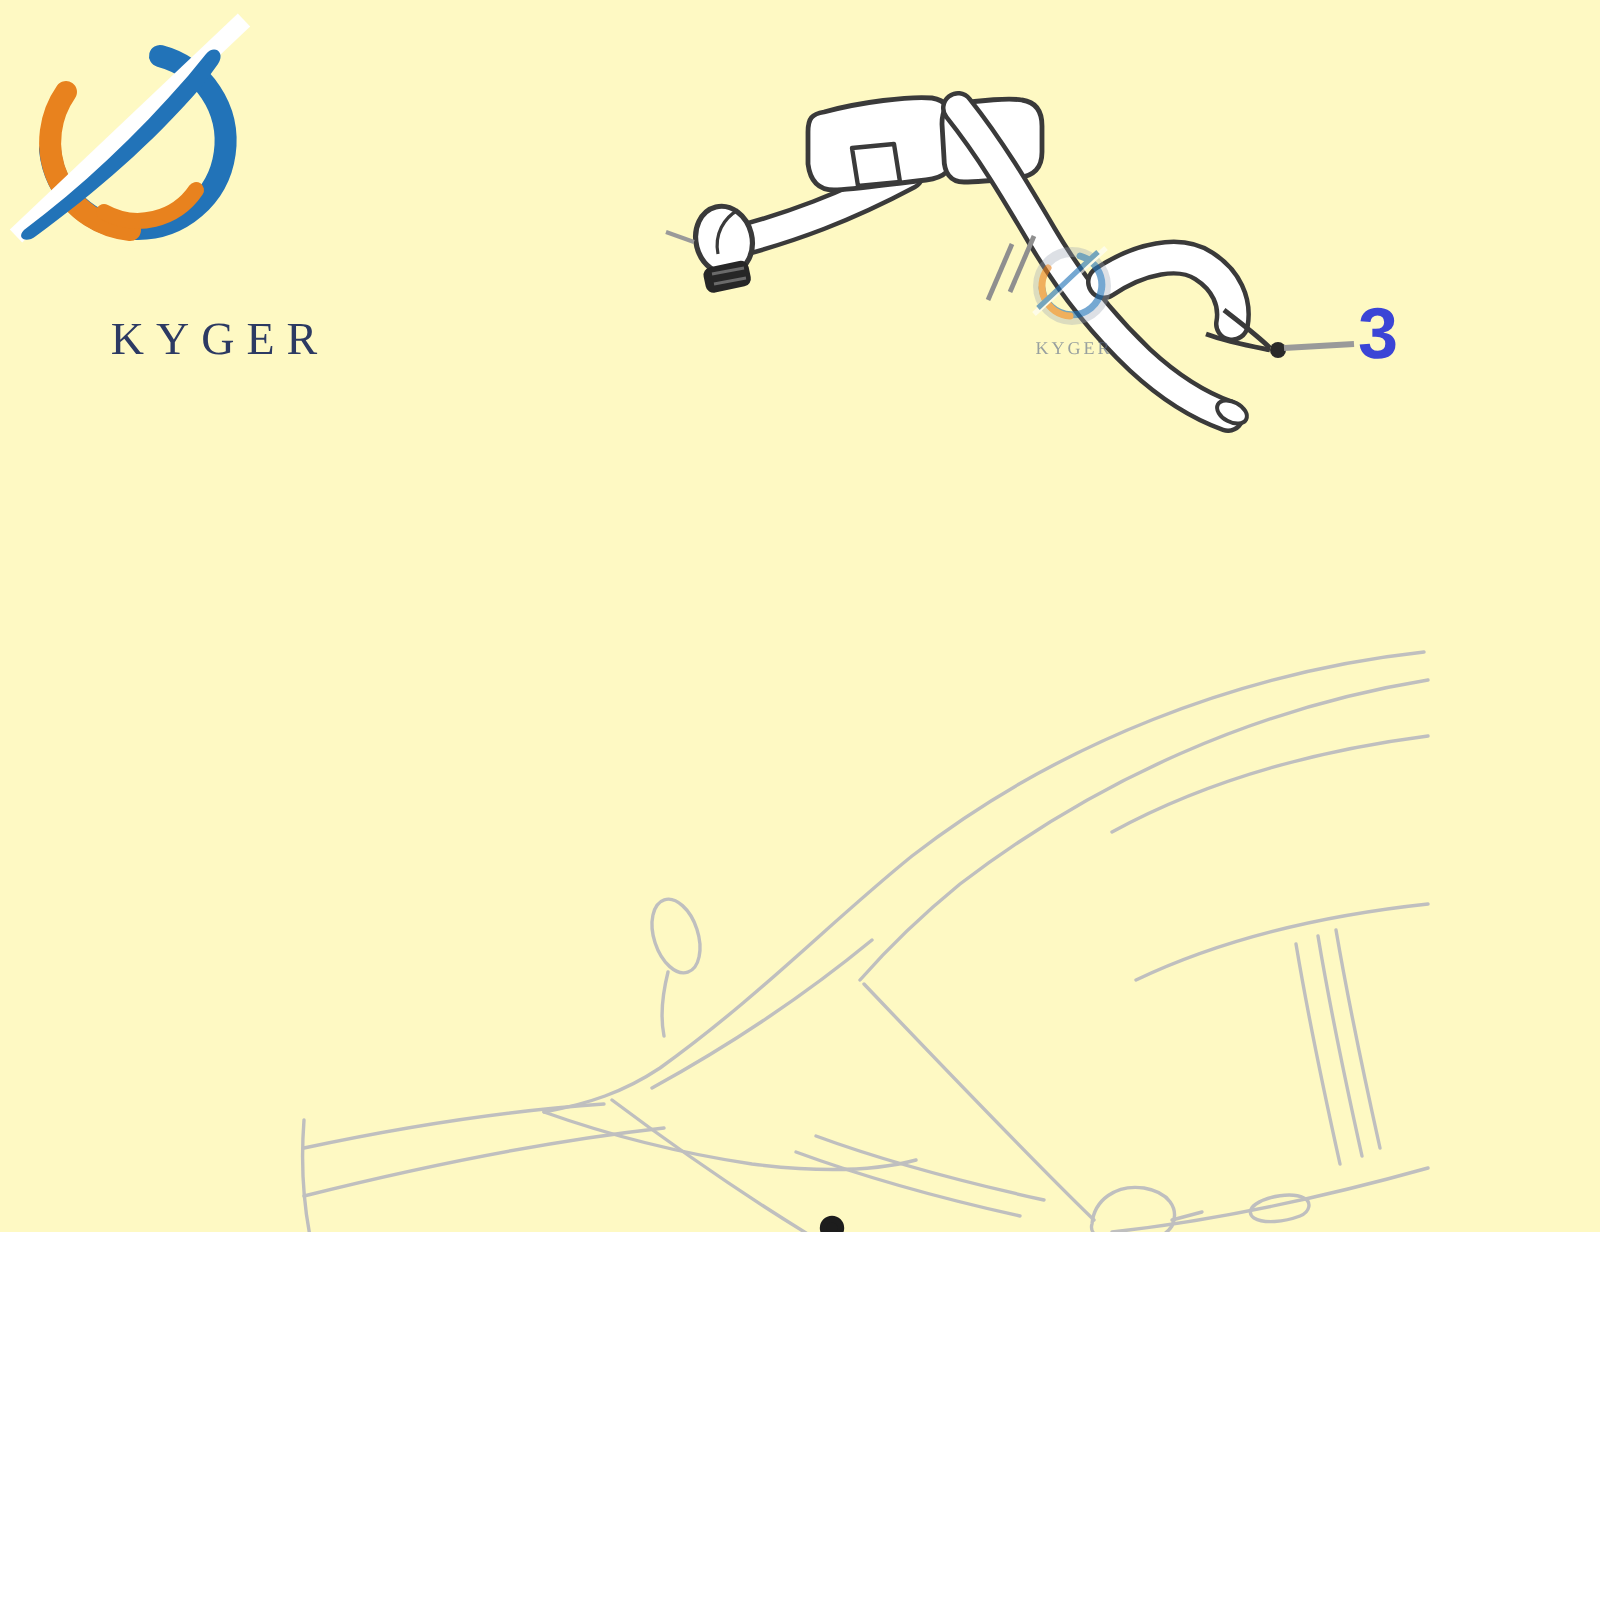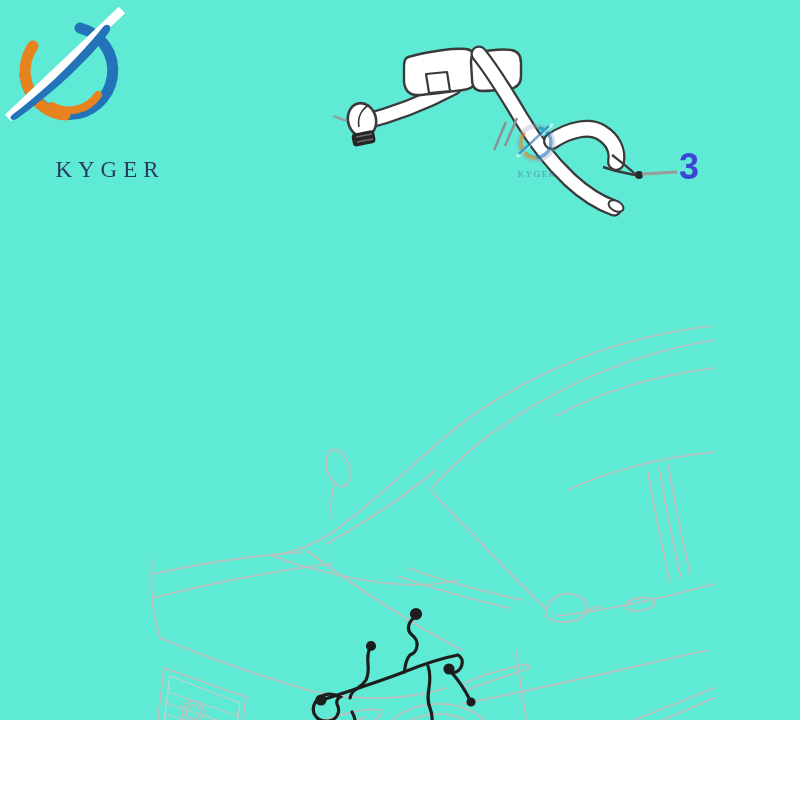--- a/index.html
+++ b/index.html
@@ -1,16 +1,16 @@
 <!DOCTYPE html>
 <html><head>
 <meta charset="utf-8">
 <style>
   html,body{margin:0;padding:0;background:#fff;}
-  .page{position:relative;width:800px;height:720px;background:#5eead4;overflow:hidden;
+  .page{position:relative;width:800px;height:616px;background:#fef9c3;overflow:hidden;
         font-family:"Liberation Sans","DejaVu Sans",sans-serif;}
   .abs{position:absolute;}
   .wordmark{position:absolute;left:38px;top:157px;width:144px;text-align:center;
             font-family:"Liberation Serif","DejaVu Serif",serif;
             font-size:23px;font-weight:500;letter-spacing:6px;color:#2c3a63;}
   .callout{position:absolute;left:679px;top:149px;
            font-family:"Liberation Sans","DejaVu Sans",sans-serif;
            font-size:36px;font-weight:bold;color:#3b45d6;line-height:1;}
   svg{display:block;}
   .wmtext{font-family:"Liberation Serif","DejaVu Serif",serif;letter-spacing:1.5px;}

